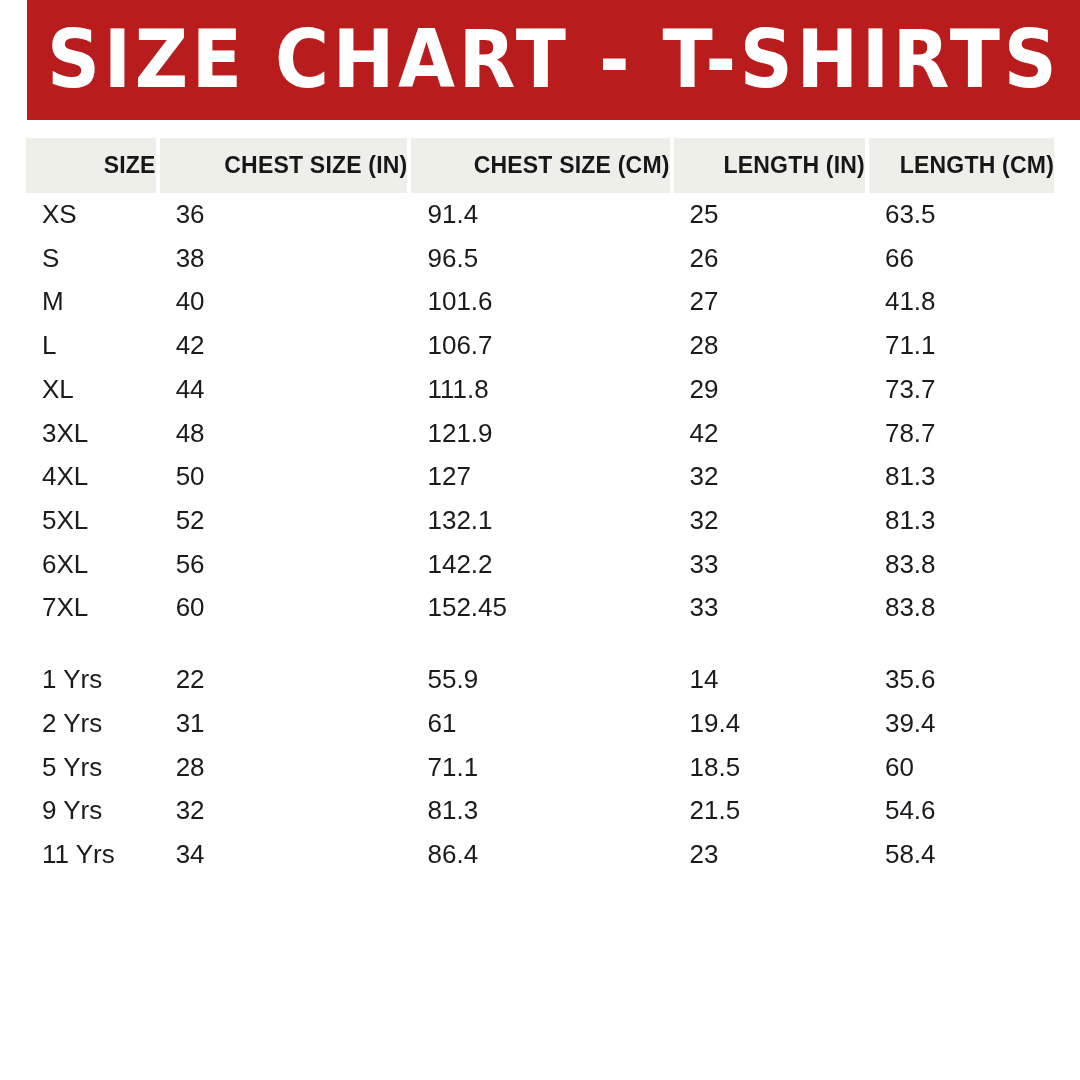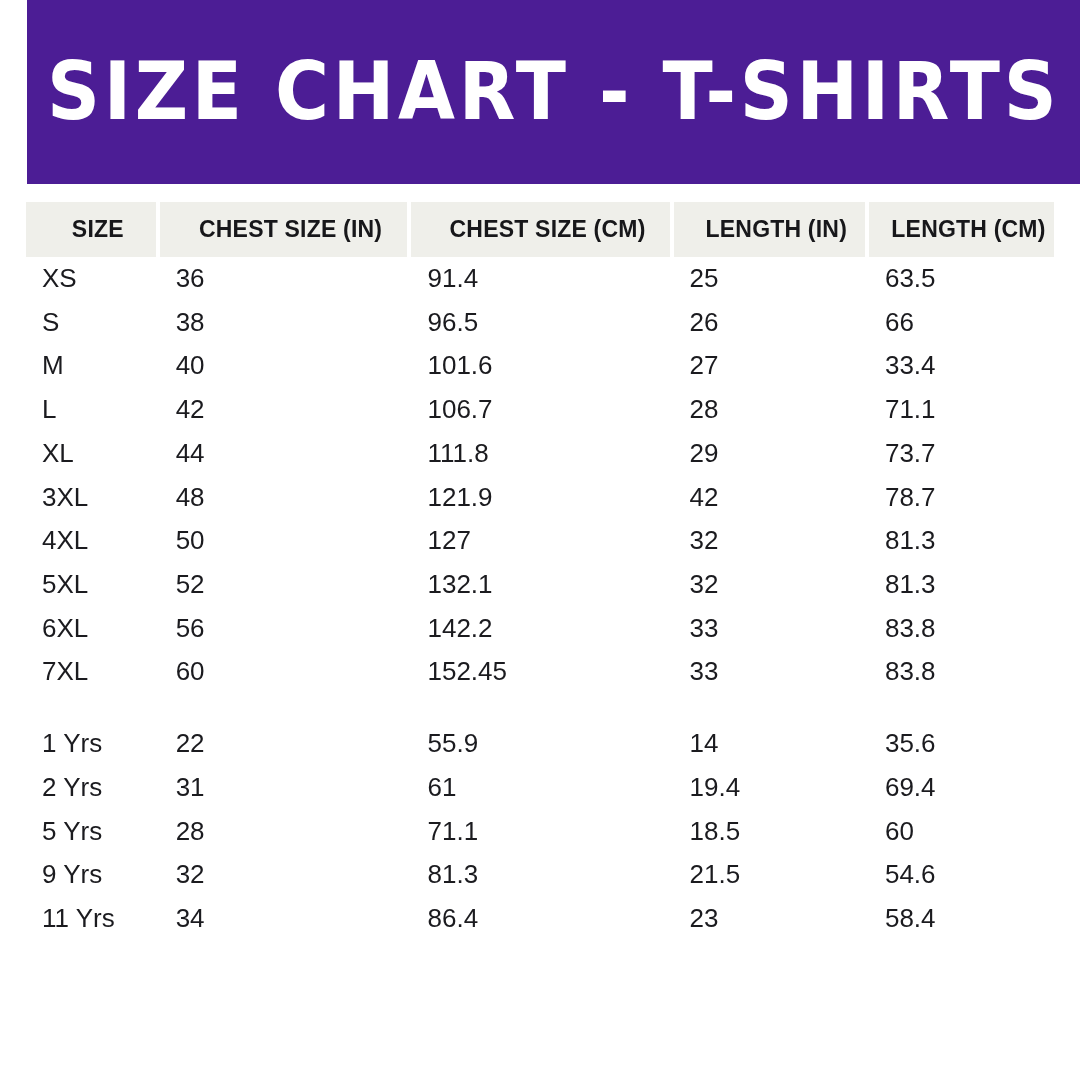--- a/index.html
+++ b/index.html
@@ -16,22 +16,22 @@
   .page {
     position: relative;
     width: 1080px;
     height: 1080px;
     box-sizing: border-box;
     background: #ffffff;
     display: flex;
     flex-direction: column;
   }
   .header-bar {
-    background: #4c1d95;
-    height: 184px;
+    background: #b91c1c;
+    height: 120px;
     display: flex;
     align-items: center;
     justify-content: center;
     flex: none;
     margin-left: 27px;
   }
   .header-title {
     color: #ffffff;
     font-family: "DejaVu Sans", sans-serif;
     font-weight: bold;
@@ -57,21 +57,21 @@
   table.size-table col.c1 { width: 24.5%; }
   table.size-table col.c2 { width: 25.5%; }
   table.size-table col.c3 { width: 19.0%; }
   table.size-table col.c4 { width: 18.0%; }
 
   thead th {
     background: #efefea;
     color: #17171a;
     font-size: 23px;
     font-weight: bold;
-    text-align: center;
+    text-align: right;
     padding: 14px 0 14px 14px;
     letter-spacing: 0.2px;
     border-right: 4px solid #ffffff;
     white-space: nowrap;
   }
   thead th:last-child { border-right: none; }
 
   tbody td {
     font-size: 26px;
     color: #1b1b1f;
@@ -126,21 +126,21 @@
           <td>38</td>
           <td>96.5</td>
           <td>26</td>
           <td>66</td>
         </tr>
         <tr>
           <td>M</td>
           <td>40</td>
           <td>101.6</td>
           <td>27</td>
-          <td>33.4</td>
+          <td>41.8</td>
         </tr>
         <tr>
           <td>L</td>
           <td>42</td>
           <td>106.7</td>
           <td>28</td>
           <td>71.1</td>
         </tr>
         <tr>
           <td>XL</td>
@@ -198,21 +198,21 @@
           <td>22</td>
           <td>55.9</td>
           <td>14</td>
           <td>35.6</td>
         </tr>
         <tr>
           <td>2 Yrs</td>
           <td>31</td>
           <td>61</td>
           <td>19.4</td>
-          <td>69.4</td>
+          <td>39.4</td>
         </tr>
         <tr>
           <td>5 Yrs</td>
           <td>28</td>
           <td>71.1</td>
           <td>18.5</td>
           <td>60</td>
         </tr>
         <tr>
           <td>9 Yrs</td>

